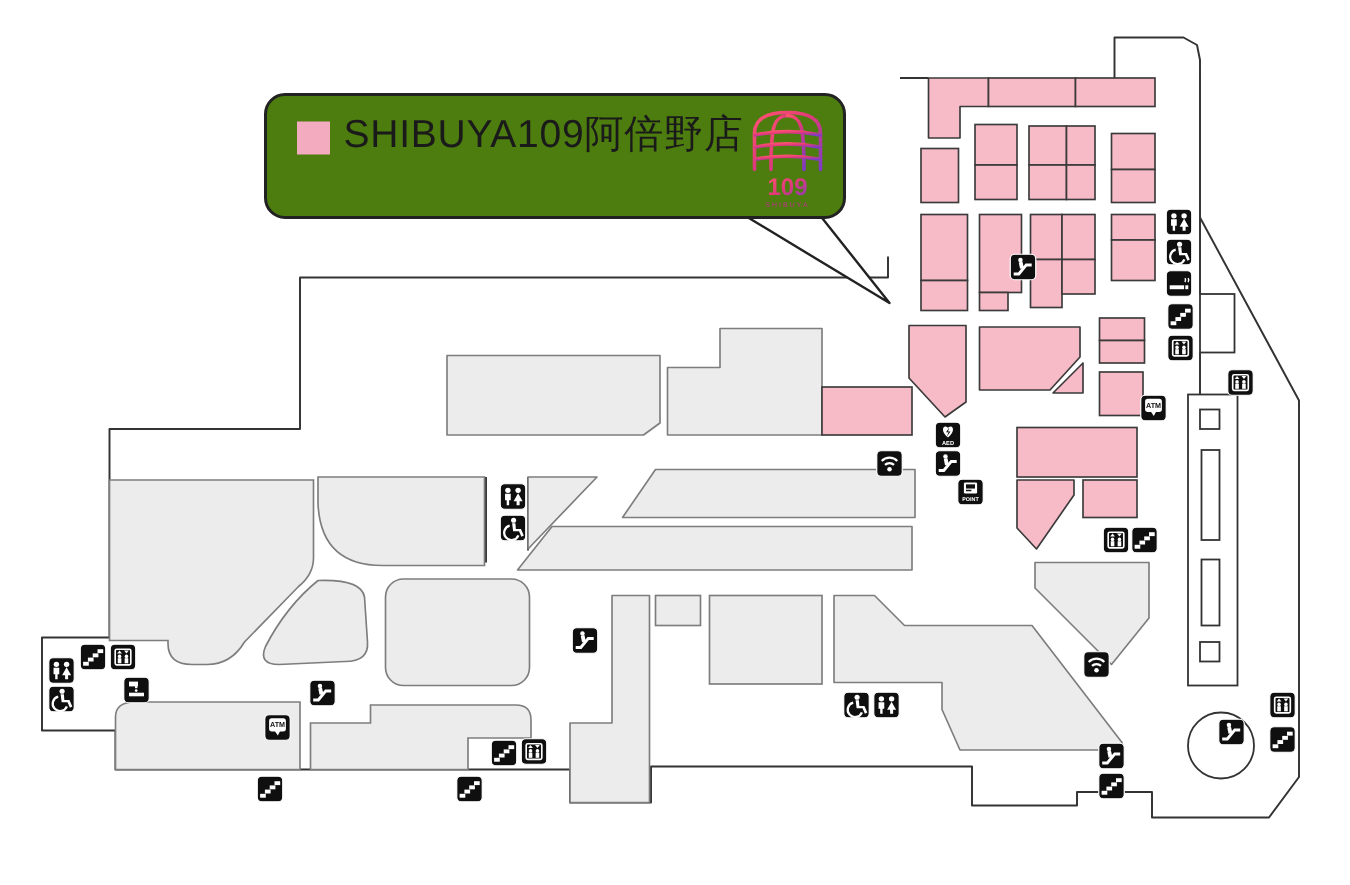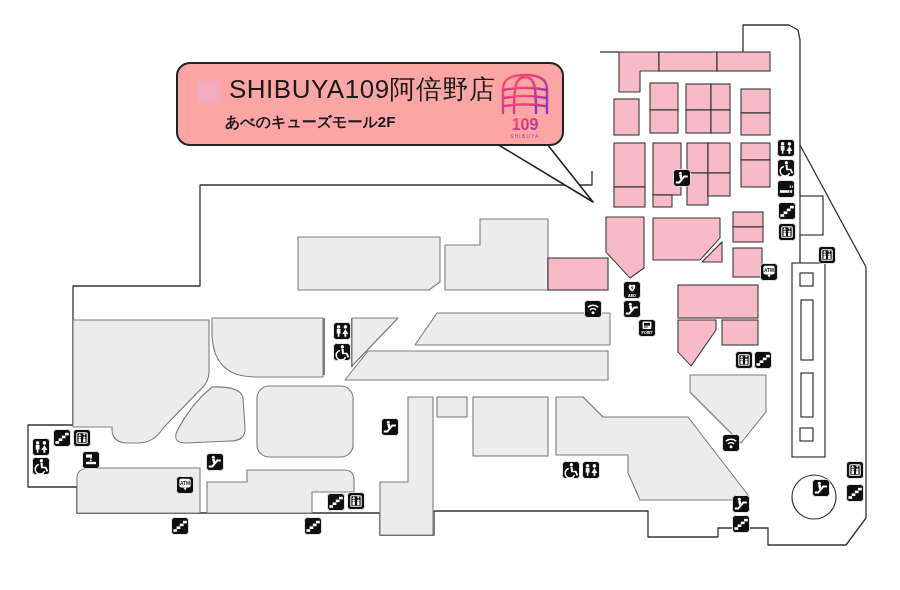--- a/index.html
+++ b/index.html
@@ -1,19 +1,19 @@
 <!DOCTYPE html>
 <html><head>
 <meta charset="utf-8">
 <style>
   html,body{margin:0;padding:0;background:#fff;}
   .stage{position:relative;width:900px;height:590px;background:#fff;overflow:hidden;
          font-family:"Liberation Sans","DejaVu Sans",sans-serif;}
   .map-svg{position:absolute;left:0;top:0;}
-  .callout{position:absolute;left:176px;top:62px;width:388px;height:84px;background:#fca5a5;
+  .callout{position:absolute;left:176px;top:62px;width:388px;height:84px;background:#4d7c0f;
            border:2px solid #222;border-radius:14px;box-sizing:border-box;z-index:5;}
   .callout .swatch{position:absolute;left:20px;top:17px;width:22px;height:22px;}
   .callout .title{position:absolute;left:51px;top:8px;font-size:26px;color:#1a1a1a;
                   letter-spacing:0.5px;white-space:nowrap;}
   .callout .subtitle{position:absolute;left:47px;top:49px;font-size:15px;font-weight:bold;
                   color:#1a1a1a;white-space:nowrap;}
   .callout .logo{position:absolute;right:10px;top:5px;}
 </style>
 </head>
 <body>
@@ -334,21 +334,20 @@
         <rect x="-8.5" y="-8.5" width="17" height="17" rx="3" fill="#0f0f0f" stroke="#fff" stroke-width="0.8"></rect>
         <path d="M-6.2,4.6 h3.4 l5,-6 h3.6" stroke="#fff" stroke-width="2" fill="none"></path>
         <circle cx="-1.7" cy="-4.7" r="1.5" fill="#fff"></circle>
         <path d="M-2.8,-3 l2.4,-0.6 1,4.2 -2.6,0.6 z" fill="#fff"></path>
       </g>
     </svg>
 
   <div class="callout">
     <div class="swatch" style="background: rgb(243, 171, 191);"></div>
     <div class="title">SHIBUYA109阿倍野店</div>
-    <div class="subtitle">あべのキューズモール2F</div>
     <svg class="logo" width="54" height="72" viewBox="0 0 54 72">
       <defs>
         <linearGradient id="lg109" x1="0" y1="0" x2="1" y2="1">
           <stop offset="0" id="lg-s0" stop-color="#ff5470"></stop>
             <stop offset="0.45" id="lg-s1" stop-color="#e13a7a"></stop>
             <stop offset="1" id="lg-s2" stop-color="#7e3bc4"></stop>
         </linearGradient>
       </defs>
       <g stroke="url(#lg109)" fill="none" stroke-width="2.4" stroke-linecap="round">
         <path d="M5,44 L5,20 Q5,6 27,6 Q49,6 49,20 L49,44"></path>

